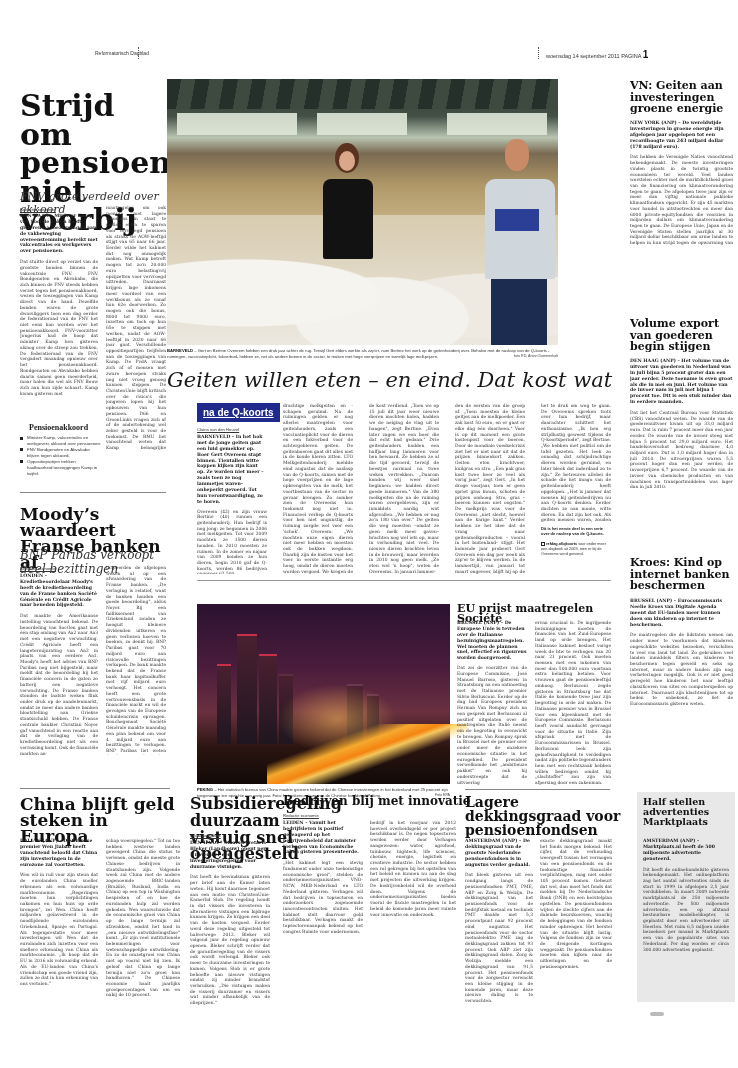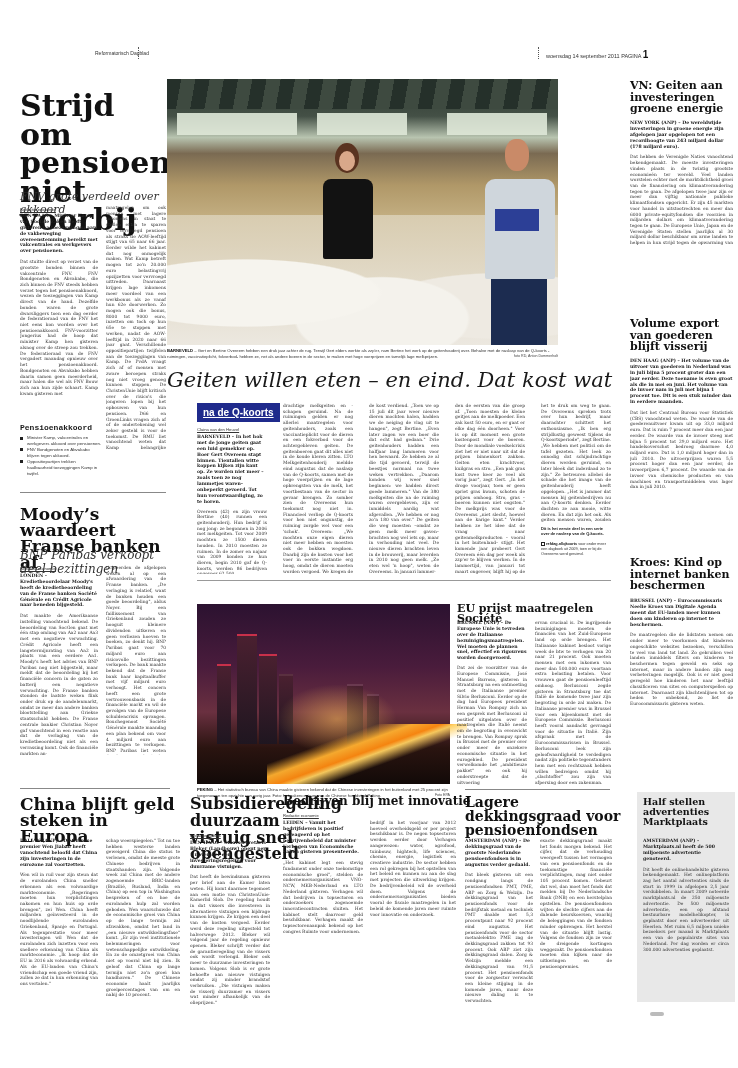--- a/index.html
+++ b/index.html
@@ -1,20 +1,20 @@
 <!DOCTYPE html>
 <html><head>
 <meta charset="utf-8">
 <style>
   * { box-sizing: border-box; margin: 0; padding: 0; }
   html, body { width: 738px; height: 1068px; background: #ffffff; overflow: hidden; }
   body { position: relative; font-family: "DejaVu Serif", serif; color: #1a1a1a; }
   .abs { position: absolute; }
   .serif { font-family: "DejaVu Serif", serif; }
-  .sans { font-family: Liberation Mono, monospace; }
+  .sans { font-family: Liberation Serif, serif; margin-left: 9px; }
 
   
   .masthead-left { left: 95px; top: 50px; font-size: 5px; font-family: "Liberation Sans", sans-serif; color: #333; }
   .masthead-center { left: 0; width: 738px; text-align: center; top: 47px; font-size: 9px; letter-spacing: 3px; font-weight: bold; font-family: "Liberation Sans", sans-serif; margin-top: 40px; }
   .masthead-right { left: 393px; top: 49px; font-size: 5.5px; font-family: "Liberation Sans", sans-serif; color: #333; }
   .masthead-right .pg { font-size: 10px; font-weight: bold; color: #111; }
   .dots { width: 1px; height: 12px; border-left: 1px dotted #555; }
 
   .head-xl { font-weight: bold; line-height: 0.95; color: #111; }
   .sub-it { font-style: italic; color: #333; }
@@ -181,21 +181,21 @@
 <div class="col" style="left:535px; top:620px; width:76px; height:170px;">
   <p class="body">ervan cruciaal is. De ingrijpende bezuinigingen moeten de financiën van het Zuid-Europese land op orde brengen. Het Italiaanse kabinet besloot vorige week de btw te verhogen van 20 naar 21 procent. Ook moeten mensen met een inkomen van meer dan 500.000 euro voortaan extra belasting betalen. Voor vrouwen gaat de pensioenleeftijd omhoog. Berlusconi zegde gisteren in Straatsburg toe dat Italië de komende twee jaar zijn begroting in orde zal maken. De Italiaanse premier was in Brussel voor een bijeenkomst met de Europese Commissie. Berlusconi heeft vooral aandacht gevraagd voor de situatie in Italië. Zijn afspraak met de Eurocommissarissen in Brussel. Berlusconi leek zijn geloofwaardigheid te verdedigen nadat zijn politieke tegenstanders hem met een rechtszaak hebben willen bedreigen omdat hij „slachtoffer" zou zijn van afpersing door een zakenman.</p>
 </div>
 
 <div class="abs head-xl serif" style="left:630px; top:80px; width:105px; font-size:11px; line-height:1.05;">VN: Geiten aan investeringen groene energie</div>
 <div class="col" style="left:630px; top:120px; width:103px; height:125px;">
   <p class="lead">NEW YORK (ANP) – De wereldwijde investeringen in groene energie zijn afgelopen jaar opgelopen tot een recordhoogte van 243 miljard dollar (178 miljard euro).</p>
   <p class="body" style="margin-top:5px;">Dat hebben de Verenigde Naties vanochtend bekendgemaakt. De meeste investeringen vinden plaats in de twintig grootste economieën ter wereld. Veel landen worstelen echter met de marktdichtheid groei van de financiering om klimaatverandering tegen te gaan. De afgelopen twee jaar zijn er meer dan vijftig nationale publieke klimaatfondsen opgericht. Er zijn 45 markten voor handel in uitstootrechten en meer dan 6000 private-equityfondsen die voorzien in miljarden dollars om klimaatverandering tegen te gaan. De Europese Unie, Japan en de Verenigde Staten stellen jaarlijks al 30 miljard dollar beschikbaar om arme landen te helpen in hun strijd tegen de opwarming van de aarde.</p>
 </div>
 
-<div class="abs head-xl serif" style="left:630px; top:318px; width:105px; font-size:11px; line-height:1.05;">Volume export van goederen blijft visserij</div>
+<div class="abs head-xl serif" style="left:630px; top:318px; width:105px; font-size:11px; line-height:1.05;">Volume export van goederen begin stijgen</div>
 <div class="col" style="left:630px; top:358px; width:103px; height:190px;">
   <p class="lead">DEN HAAG (ANP) – Het volume van de uitvoer van goederen in Nederland was in juli bijna 5 procent groter dan een jaar eerder. Deze toename is even groot als die in mei en juni. Het volume van de invoer nam in juli met bijna 1 procent toe. Dit is een stuk minder dan in eerdere maanden.</p>
   <p class="body" style="margin-top:5px;">Dat liet het Centraal Bureau voor Statistiek (CBS) vanochtend weten. De waarde van de goederenuitvoer kwam uit op 33,0 miljard euro. Dat is ruim 7 procent meer dan een jaar eerder. De waarde van de invoer steeg met bijna 5 procent tot 29,0 miljard euro. Het handelsoverschot bedroeg daarmee 4,0 miljard euro. Dat is 1,0 miljard hoger dan in juli 2010. De uitvoerprijzen waren 5,5 procent hoger dan een jaar eerder, de invoerprijzen 6,7 procent. De waarde van de invoer van chemische producten en van machines en transportmiddelen was lager dan in juli 2010.</p>
 </div>
 
 <div class="abs head-xl serif" style="left:630px; top:557px; width:105px; font-size:11px; line-height:1.05;">Kroes: Kind op internet banken beschermen</div>
 <div class="col" style="left:630px; top:598px; width:103px; height:182px;">
   <p class="lead">BRUSSEL (ANP) – Eurocommissaris Neelie Kroes van Digitale Agenda meent dat EU-landen meer kunnen doen om kinderen op internet te beschermen.</p>
   <p class="body" style="margin-top:5px;">De maatregelen die de lidstaten nemen om onder meer te voorkomen dat kinderen ongeschikte websites bezoeken, verschillen te veel van land tot land. Zo gebruiken veel landen inmiddels filters om kinderen te beschermen tegen geweld en seks op internet, maar in andere landen zijn nog verbeteringen mogelijk. Ook is er niet goed geregeld hoe kinderen het naar leeftijd classificeren van sites en computerspellen op internet. Daarnaast zijn klachtenlijnen tot op heden te onbekend, zo liet de Eurocommissaris gisteren weten.</p>
 </div>

